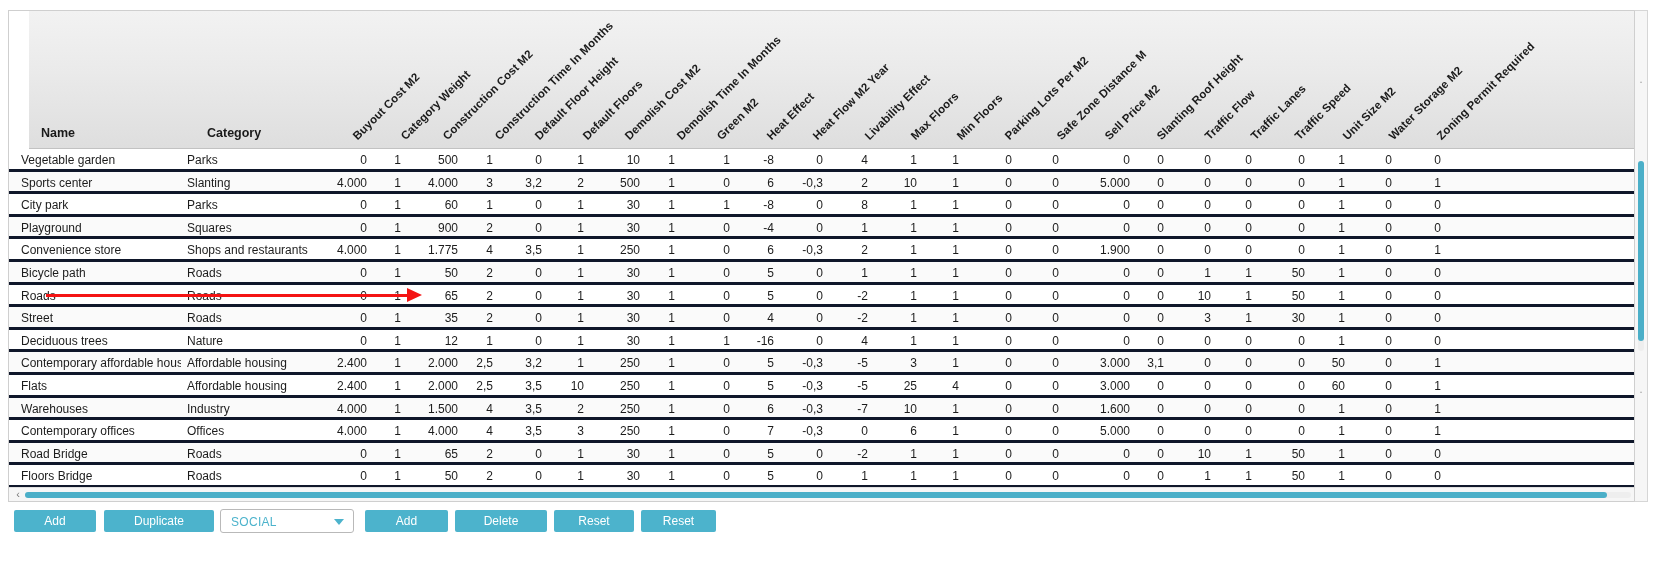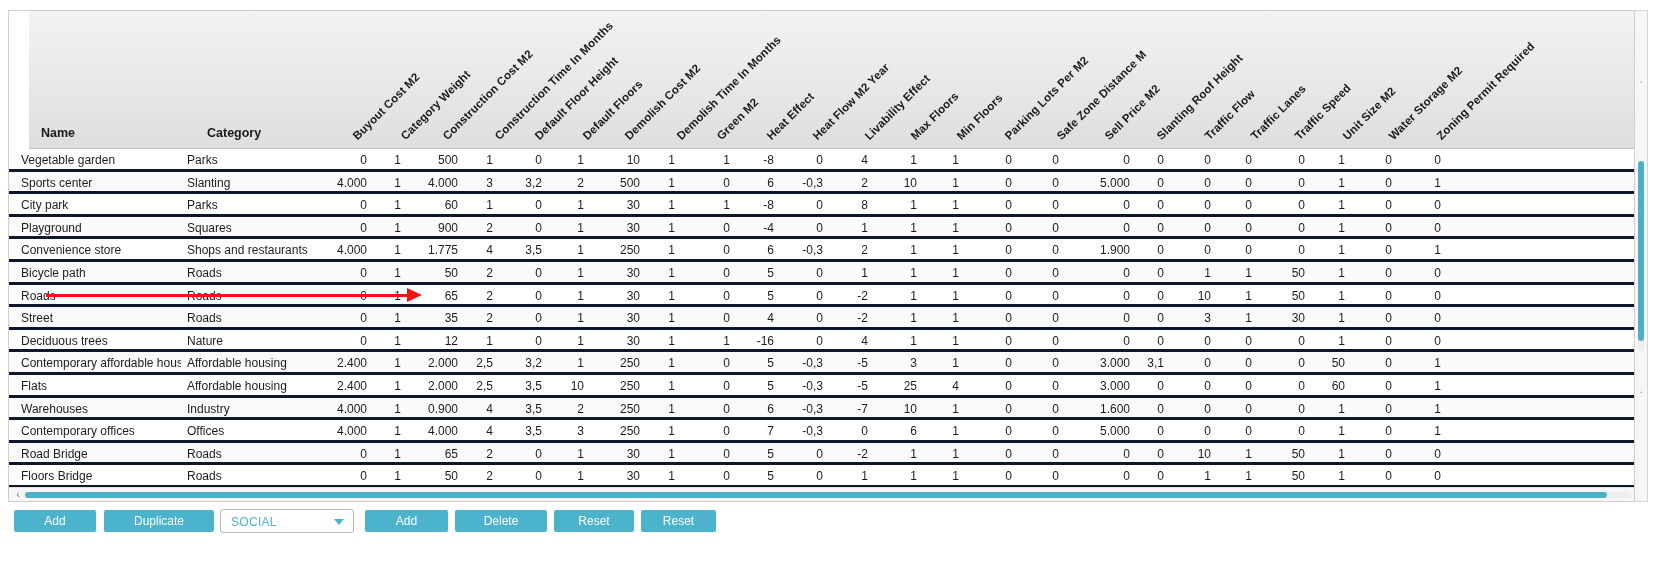--- a/index.html
+++ b/index.html
@@ -522,21 +522,21 @@
           <div class="cell num" style="left: 1250px; width: 46px;">0</div>
           <div class="cell num" style="left: 1290px; width: 46px;">60</div>
           <div class="cell num" style="left: 1337px; width: 46px;">0</div>
           <div class="cell num" style="left: 1386px; width: 46px;">1</div>
         </div>
         <div class="row alt">
           <div class="cell" style="left: 12px; width: 160px;">Warehouses</div>
           <div class="cell" style="left: 178px; width: 150px;">Industry</div>
           <div class="cell num" style="left: 312px; width: 46px;">4.000</div>
           <div class="cell num" style="left: 346px; width: 46px;">1</div>
-          <div class="cell num" style="left: 403px; width: 46px;">0.900</div>
+          <div class="cell num" style="left: 403px; width: 46px;">1.500</div>
           <div class="cell num" style="left: 438px; width: 46px;">4</div>
           <div class="cell num" style="left: 487px; width: 46px;">3,5</div>
           <div class="cell num" style="left: 529px; width: 46px;">2</div>
           <div class="cell num" style="left: 585px; width: 46px;">250</div>
           <div class="cell num" style="left: 620px; width: 46px;">1</div>
           <div class="cell num" style="left: 675px; width: 46px;">0</div>
           <div class="cell num" style="left: 719px; width: 46px;">6</div>
           <div class="cell num" style="left: 768px; width: 46px;">-0,3</div>
           <div class="cell num" style="left: 813px; width: 46px;">-7</div>
           <div class="cell num" style="left: 862px; width: 46px;">10</div>

